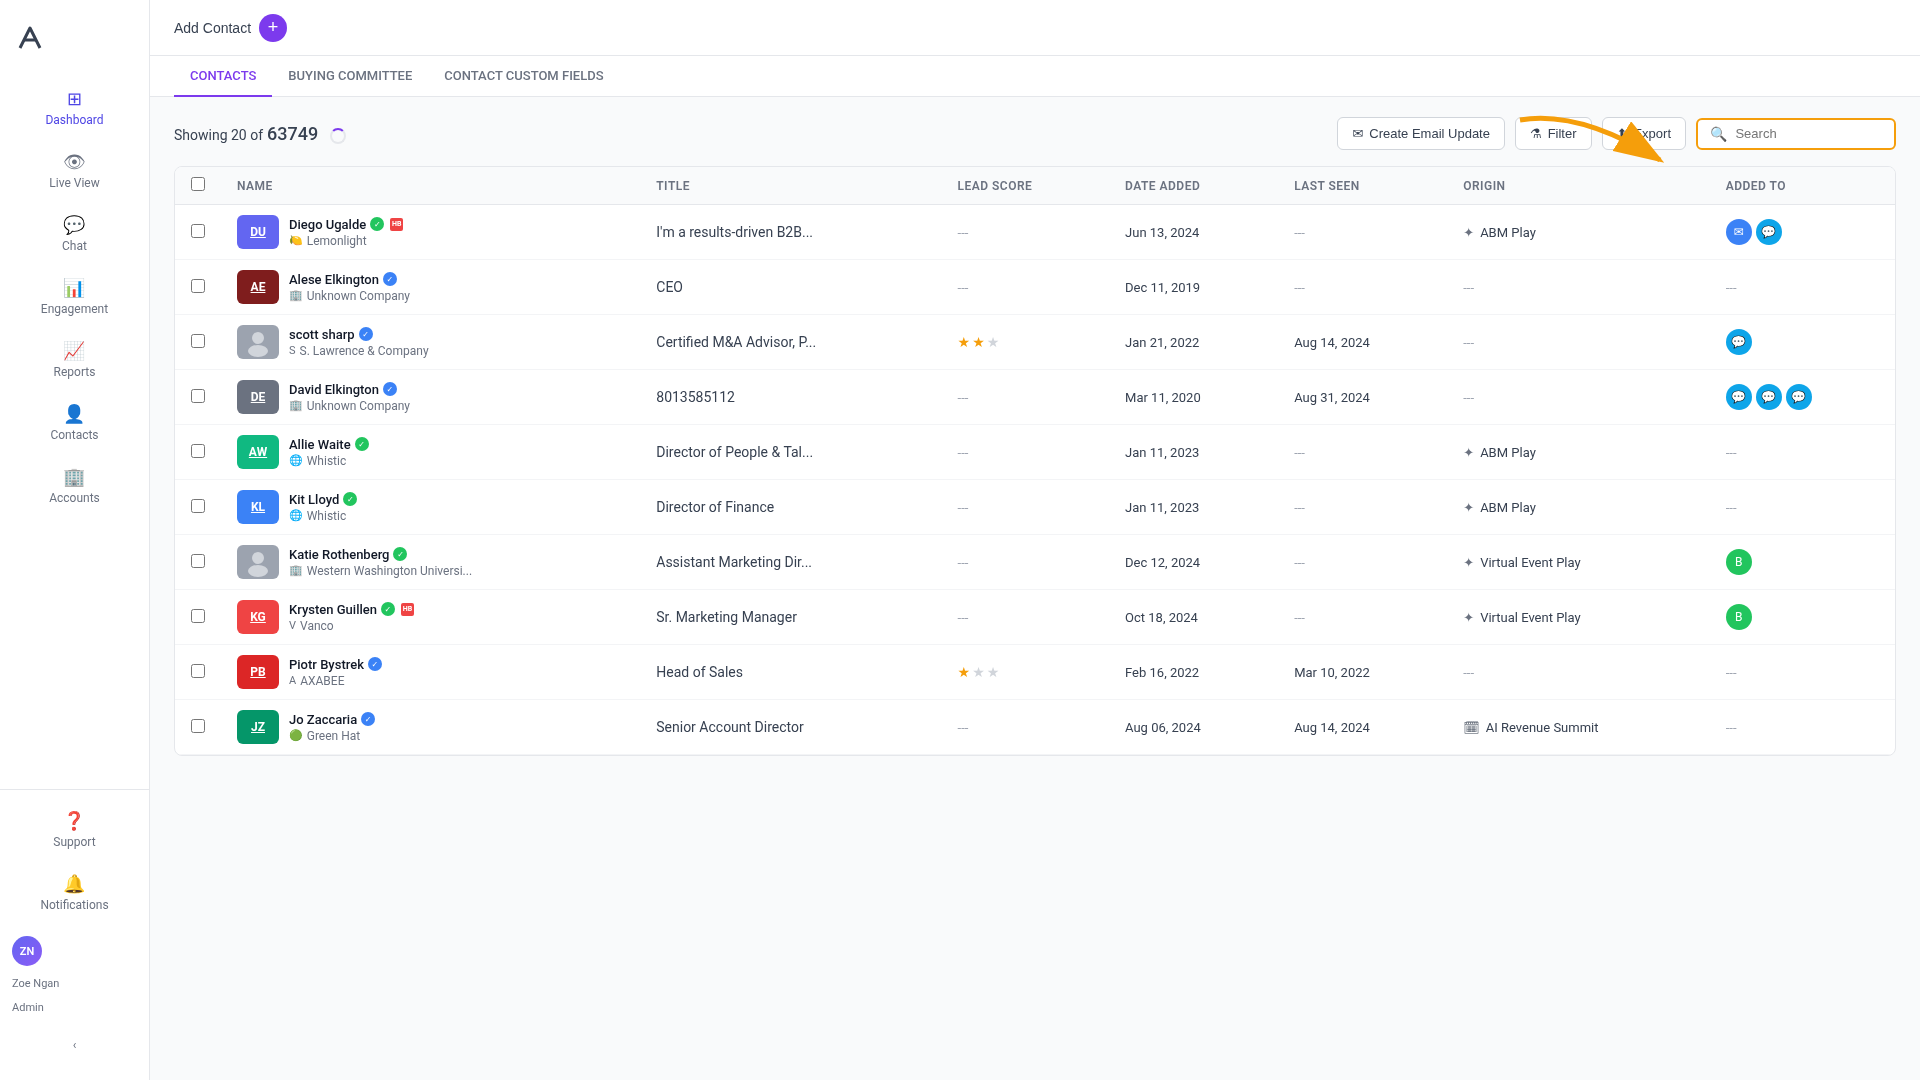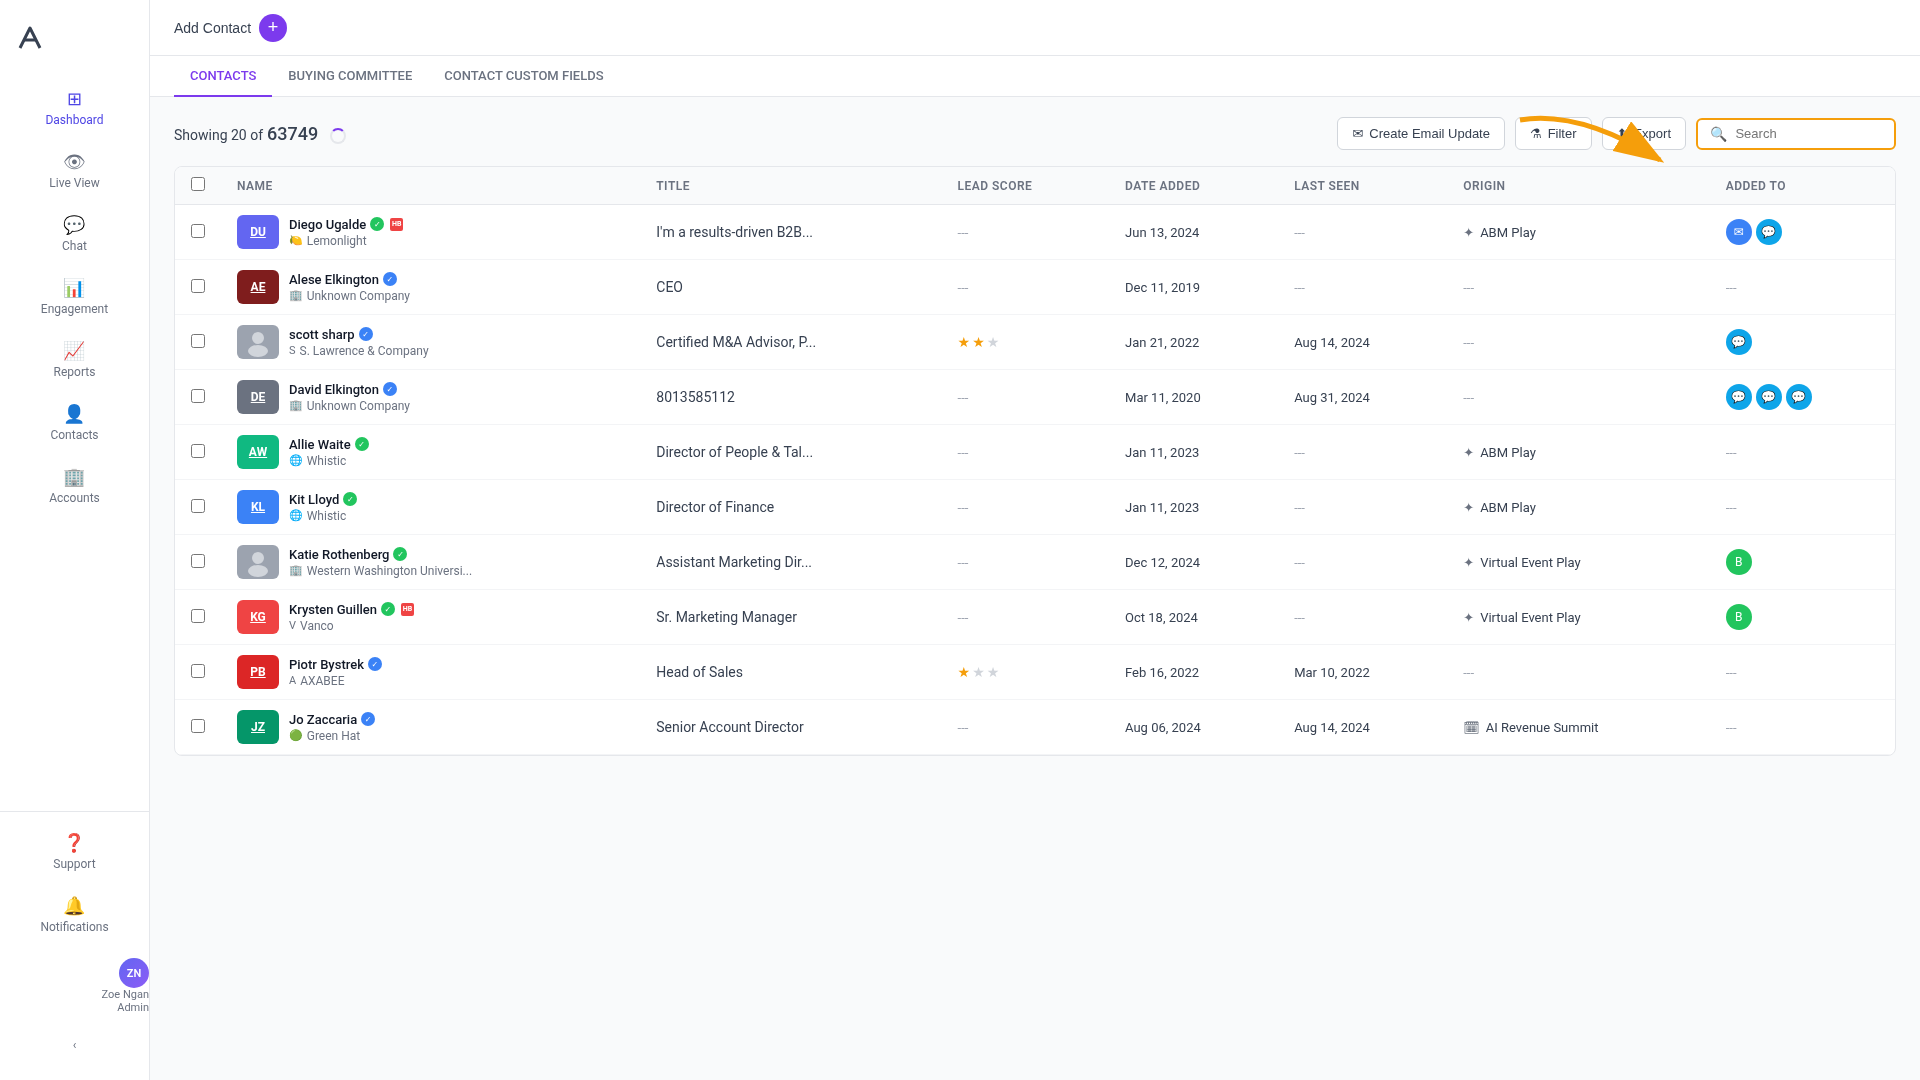--- a/index.html
+++ b/index.html
@@ -25,22 +25,22 @@
       padding: 12px 8px; cursor: pointer; color: #6b7280; font-size: 12px; gap: 4px;
     }
     .sidebar-item.active { color: #4f46e5; }
     .sidebar-item .icon { font-size: 18px; }
     .sidebar-bottom {
       margin-top: auto;
       border-top: 1px solid #e5e7eb;
       padding-top: 8px;
     }
     .sidebar-user {
-      display: flex; flex-direction: column; align-items: flex-end;
-      padding: 12px 0; font-size: 11px; color: #6b7280; gap: 0;
+      display: flex; flex-direction: column; align-items: flex-start;
+      padding: 12px 12px; font-size: 11px; color: #6b7280; gap: 11px;
     }
     .user-avatar-small {
       width: 30px; height: 30px; border-radius: 50%; background: #6b7280;
       display: flex; align-items: center; justify-content: center;
       color: #fff; font-size: 11px; font-weight: 600;
     }
 
     
     .main {
       flex: 1;

